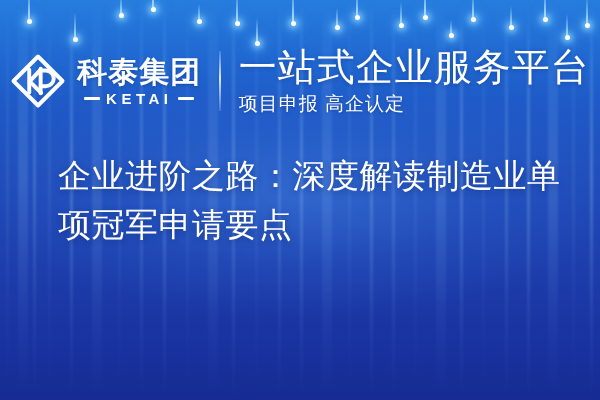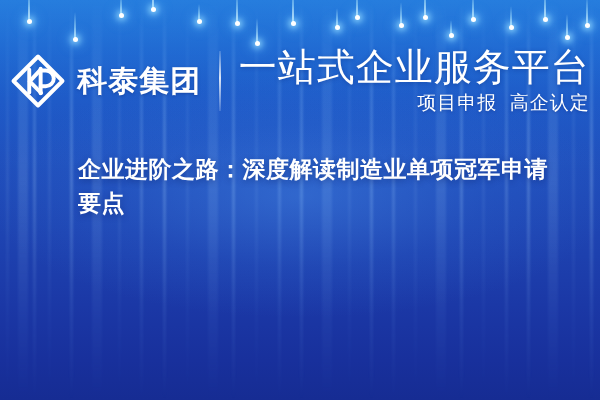--- a/index.html
+++ b/index.html
@@ -144,45 +144,43 @@
     font-size: 38px;
     font-weight: normal;
     letter-spacing: 1px;
     line-height: 1.15;
     white-space: nowrap;
     text-shadow: 0 1px 4px rgba(10,40,120,0.4);
   }
   .tagline-sub {
     margin-top: 3px;
     color: #ffffff;
-    font-family: Liberation Mono, monospace;
+    font-family: Liberation Sans, sans-serif;
     font-size: 19px;
     font-weight: normal;
     letter-spacing: 1px;
     line-height: 1.2;
     white-space: nowrap;
     text-shadow: 0 1px 3px rgba(10,40,120,0.4);
-    text-align: right;
   }
 
   
   .title-wrap {
     position: absolute;
     left: 58px;
     right: 36px;
     top: 152px;
   }
   .title {
     color: #ffffff;
-    font-size: 23px;
-    font-weight: bold;
+    font-size: 33px;
+    font-weight: normal;
     line-height: 1.48;
     letter-spacing: 0.5px;
     text-shadow: 0 2px 6px rgba(8,30,100,0.45);
-    margin-left: 20px;
   }
 </style>
 </head>
 <body>
 
 <div id="banner">
 
   <div class="streaks">
     <div class="v soft" style="left:6px;"></div>
     <div class="v wide" style="left:18px;"></div>
@@ -247,20 +245,25 @@
 
         <path d="M22 19 L22 45" stroke="#ffffff" stroke-width="4.5" stroke-linecap="round" fill="none"></path>
         <path d="M35 19 L22.5 32.5 L35.5 45.5" stroke="#ffffff" stroke-width="4.5" stroke-linecap="round" stroke-linejoin="round" fill="none"></path>
 
         <path d="M35 18 L35 46" stroke="#ffffff" stroke-width="4.5" stroke-linecap="round" fill="none"></path>
         <path d="M35 20 L41 20 A9 9 0 0 1 41 38 L35 38" stroke="#ffffff" stroke-width="4.5" stroke-linecap="round" stroke-linejoin="round" fill="none"></path>
       </svg>
 
       <div class="wordmark">
         <div class="wordmark-cn">科泰集团</div>
+        <div class="wordmark-en">
+          <span class="dash"></span>
+          <span class="txt">KETAI</span>
+          <span class="dash"></span>
+        </div>
       </div>
     </div>
 
     <div class="divider"></div>
 
     <div class="tagline">
       <div class="tagline-main">一站式企业服务平台</div>
       <div class="tagline-sub">项目申报 高企认定</div>
     </div>
 

